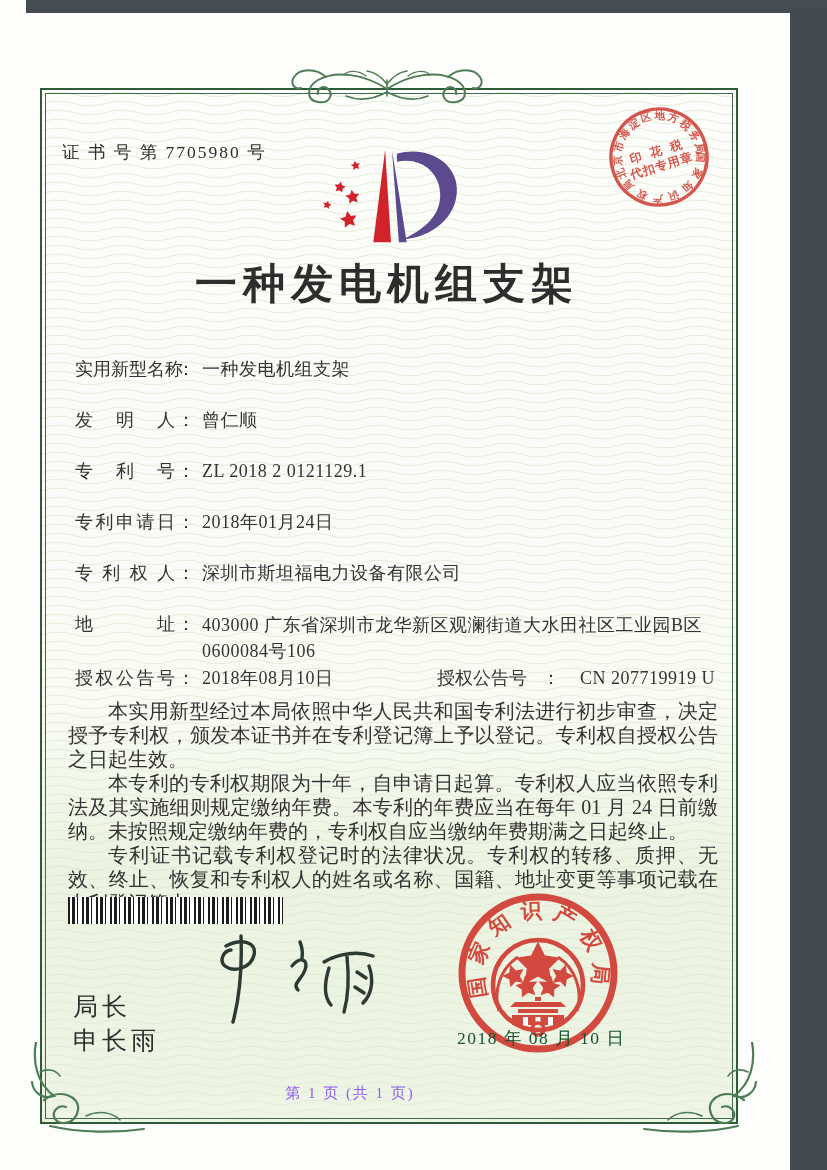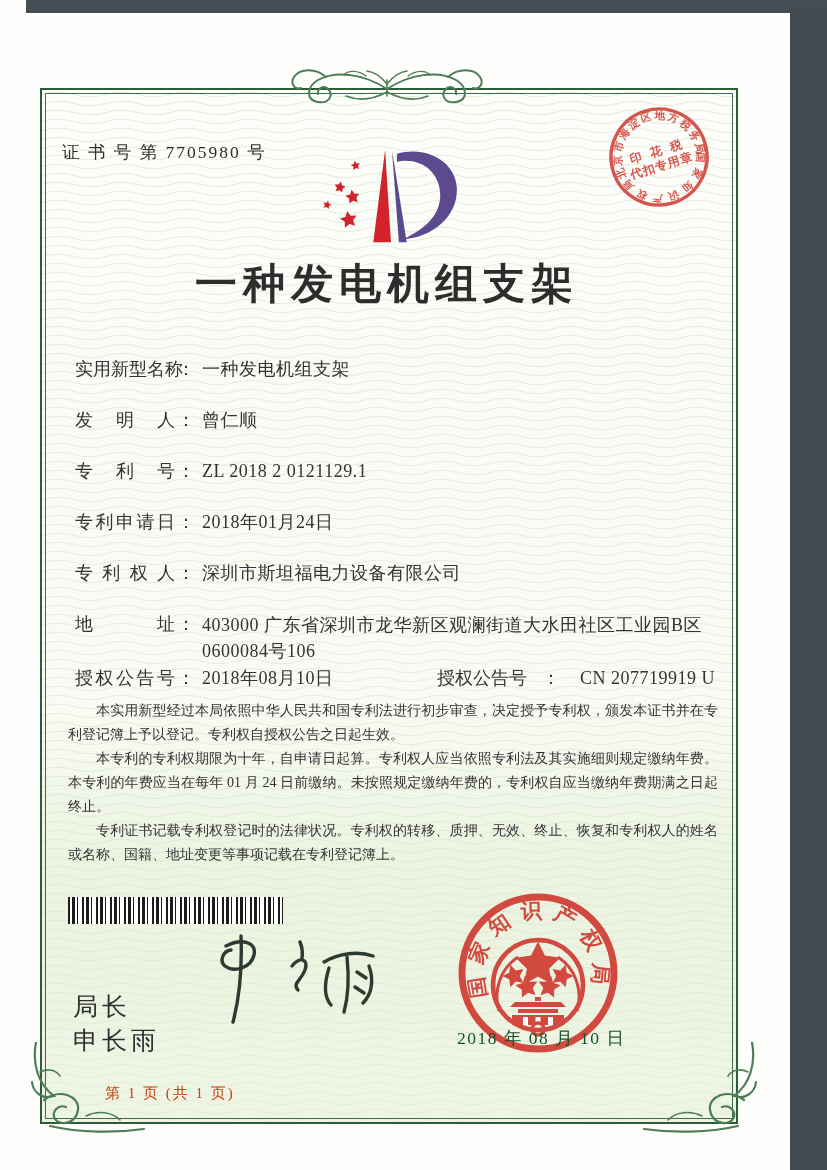--- a/index.html
+++ b/index.html
@@ -28,36 +28,36 @@
   .fields{position:absolute;left:75px;top:357px;width:660px;font-size:18px;color:#333;}
   .row{display:flex;align-items:flex-start;line-height:25px;margin-bottom:26px;position:relative;}
   .flabel{display:inline-block;width:100px;text-align:justify;text-align-last:justify;white-space:nowrap;}
   .fcolon{margin:0 7px 0 2px;}
   .fvalue{letter-spacing:.5px;}
   .row-address{margin-bottom:2px;}
   .row-address .fvalue{max-width:500px;line-height:26px;}
   .field2{position:absolute;left:362px;top:0;display:flex;gap:13px;}
   .field2 .flabel{width:auto;text-align:left;text-align-last:auto;}
 
-  .paras{position:absolute;left:68px;top:699px;width:650px;font-size:14px;
+  .paras{position:absolute;left:68px;top:699px;width:650px;font-size:20px;
     line-height:24px;text-align:justify;color:#333;}
   .paras p{margin:0;text-indent:2em;}
 
   .barcode{position:absolute;left:68px;top:897px;width:215px;height:27px;
     background:repeating-linear-gradient(90deg,#1c1c1c 0 2px,#fff 2px 4px,#1c1c1c 4px 7px,#fff 7px 9px,#1c1c1c 9px 10px,#fff 10px 14px);}
 
   .signer{position:absolute;left:73px;top:958px;font-size:25px;color:#2e2e2e;letter-spacing:4px;line-height:34px;margin-top:32px;}
   .signature{position:absolute;left:196px;top:932px;}
 
   .seal{position:absolute;left:448px;top:883px;z-index:4;}
   .seal-date{position:absolute;left:457px;top:1026px;z-index:5;font-size:17.5px;
     letter-spacing:1.5px;color:#14532d;white-space:nowrap;}
 
-  .footer{position:absolute;left:105px;top:1084px;width:490px;text-align:left;
-    font-size:15px;letter-spacing:2px;color:#c2410c;}
+  .footer{position:absolute;left:105px;top:1084px;width:490px;text-align:center;
+    font-size:15px;letter-spacing:2px;color:#8b5cf6;}
 
   .orn-top{position:absolute;left:268px;top:62px;}
   .orn-bl{position:absolute;left:28px;top:1042px;}
   .orn-br{position:absolute;left:642px;top:1042px;}
 </style>
 </head>
 <body>
 
 <div class="band-top"></div>
 <div class="band-right"></div>

